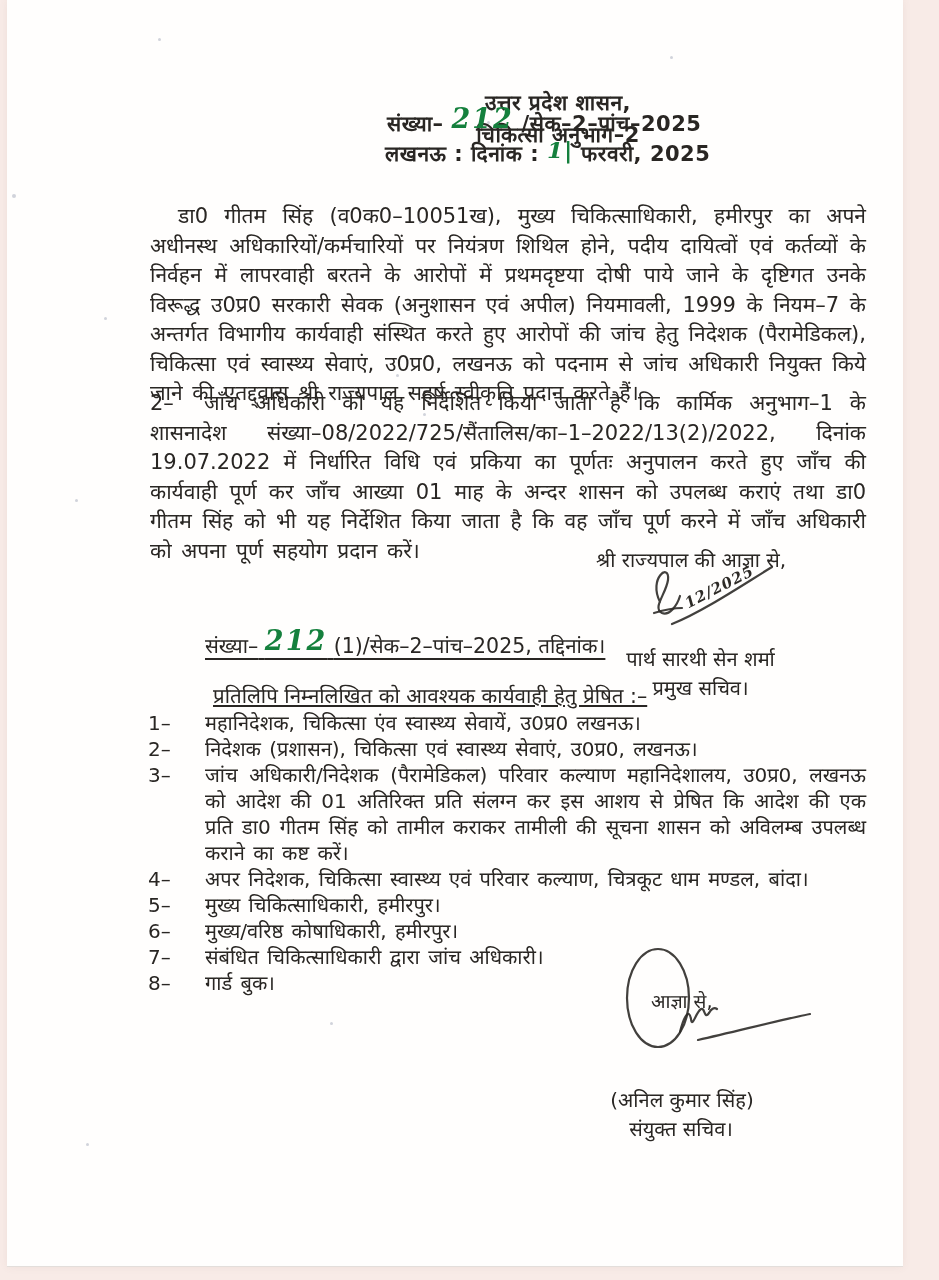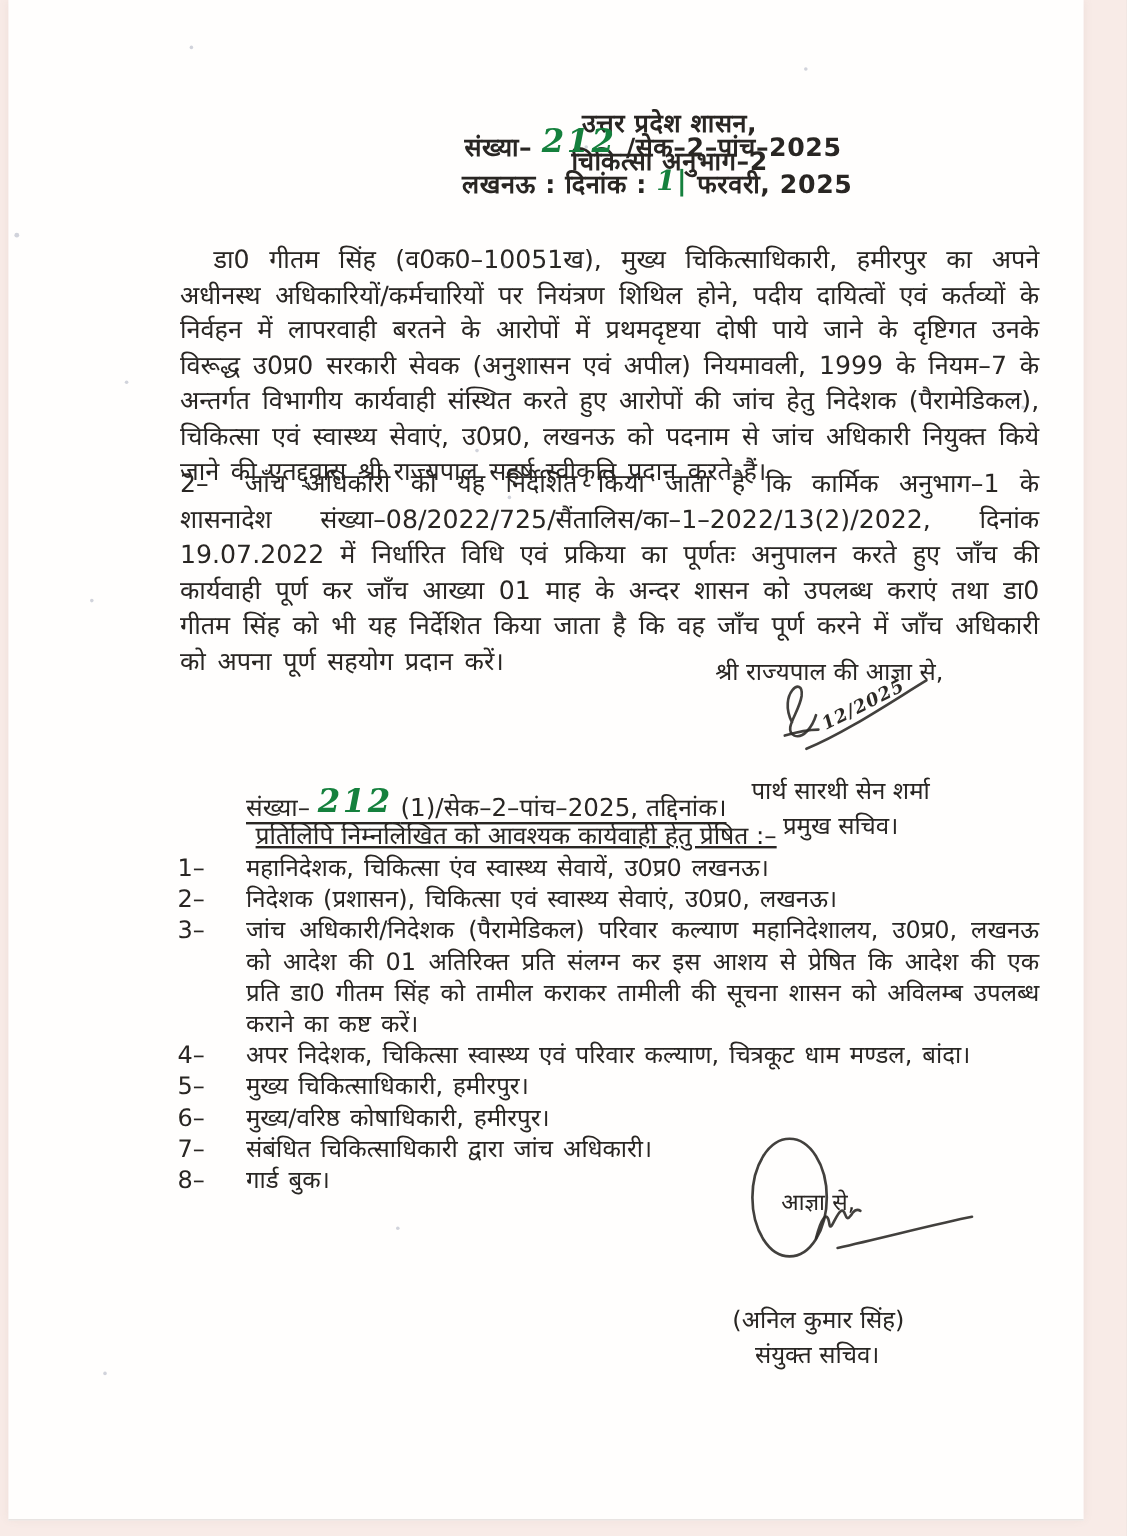--- a/index.html
+++ b/index.html
@@ -81,21 +81,21 @@
   <svg class="sig abs" style="left:632px;top:556px;" width="170" height="80" viewBox="0 0 170 80">
     <path d="M28,46 C16,22 38,6 36,24 C34,38 20,52 30,57 C37,60 45,50 48,40"></path>
     <path d="M22,57 C32,54 42,52 50,52"></path>
     <path d="M40,68 C72,55 112,28 140,11"></path>
   </svg>
   <div class="abs handnote" style="left:690px;top:594px;">12/2025</div>
 
   <div class="abs sigline center" style="left:608px;top:630px;width:185px;">प्रमुख सचिव।</div>
   <div class="abs sigline center" style="left:608px;top:601px;width:185px;">पार्थ सारथी सेन शर्मा</div>
 
-  <div class="abs copyref" style="left:205px;top:656px;text-align:right;">
+  <div class="abs copyref" style="left:205px;top:628px;text-align:right;">
     <span class="u">
       <span>संख्या–</span>
       <span class="hand">212</span>
       <span>(1)/सेक–2–पांच–2025, तद्दिनांक।</span>
     </span>
   </div>
 
   <div class="abs copyref" style="left:213px;top:681px;text-decoration:underline;">प्रतिलिपि निम्नलिखित को आवश्यक कार्यवाही हेतु प्रेषित :–</div>
 
   <div class="abs list" style="left:148px;top:710px;width:718px;">

